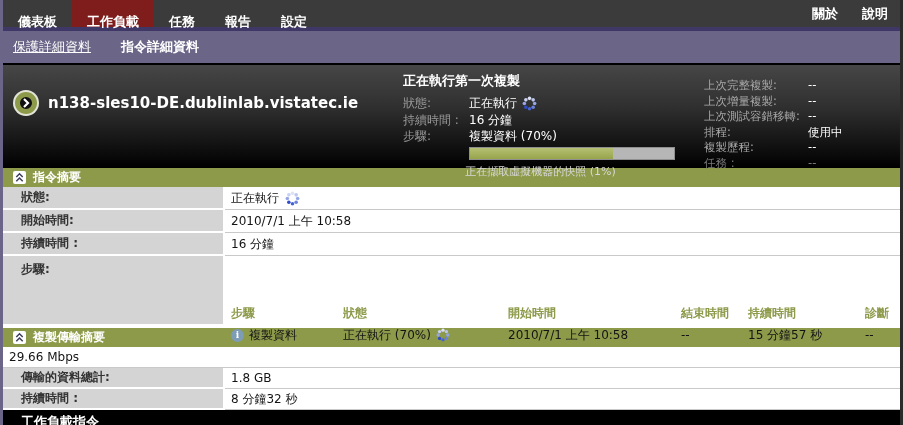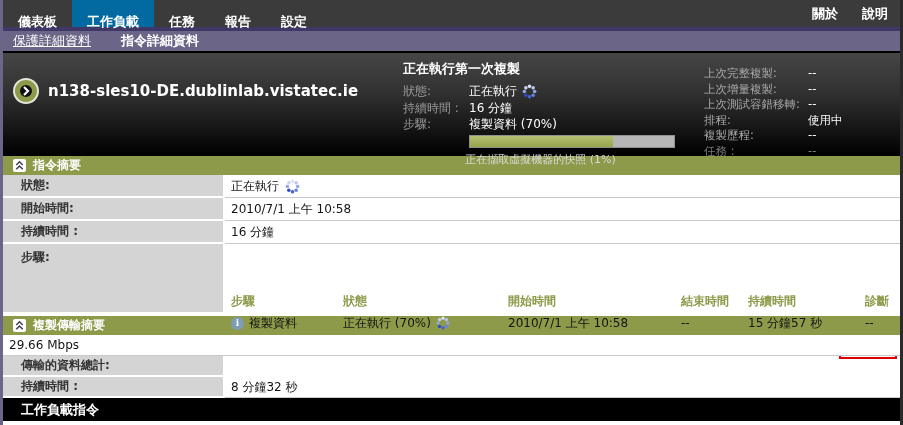--- a/index.html
+++ b/index.html
@@ -7,26 +7,26 @@
   body { font-family: "DejaVu Sans", "Liberation Sans", sans-serif; }
   .window {
     width: 903px; height: 425px; overflow: hidden;
     border-left: 3px solid #6B6587; border-right: 3px solid #2b2b2b;
     background: #fff; position: relative;
   }
   
   .topnav { height: 27px; background: #3b3b3b; display: flex; align-items: stretch;
             color: #fff; font-size: 13px; font-weight: bold; }
   .topnav .tab { padding: 8px 15px; line-height: 27px; cursor: pointer; }
-  .topnav .tab.active { background: #0369a1; }
+  .topnav .tab.active { background: #7f1d1d; }
   .topnav .spacer { flex: 1; }
   .topnav .rlink { padding: 0 12px; line-height: 27px; cursor: pointer; }
   .navstrip { height: 4px; background: #3F3866; }
   
-  .subnav { height: 20px; background: #6B6587; display: flex; align-items: center;
+  .subnav { height: 32px; background: #6B6587; display: flex; align-items: center;
             padding-left: 10px; gap: 30px; color: #fff; font-size: 13px; }
   .subnav .slink.underl { text-decoration: underline; }
   .subnav .slink.current { font-weight: bold; }
   
   .hero { height: 105px; border-top: 2px solid #000; position: relative;
           background: linear-gradient(#464646 0%, #303030 40%, #000 100%); }
   .host { position: absolute; left: 12px; top: 27px; display: flex; align-items: center; gap: 11px; }
   .host-icon { width: 22px; height: 22px; border-radius: 50%; background: #101010;
                border: 5px solid #8D9A4A; box-shadow: 0 0 0 2px #e4e4d8;
                display: flex; align-items: center; justify-content: center; }
@@ -265,20 +265,21 @@
         </svg>
     </span>
     <span>複製傳輸摘要</span>
   </div>
 
   <div class="srow thin">
     <div class="vcell">29.66 Mbps</div>
   </div>
   <div class="srow thin">
     <div class="lcell">傳輸的資料總計:</div>
+    <div class="vcell">1.8 GB</div>
   </div>
   <div class="srow thin">
     <div class="lcell">持續時間 :</div>
     <div class="vcell">8 分鐘32 秒</div>
   </div>
 
   <div class="footbar">
     <span>工作負載指令</span>
   </div>
 

